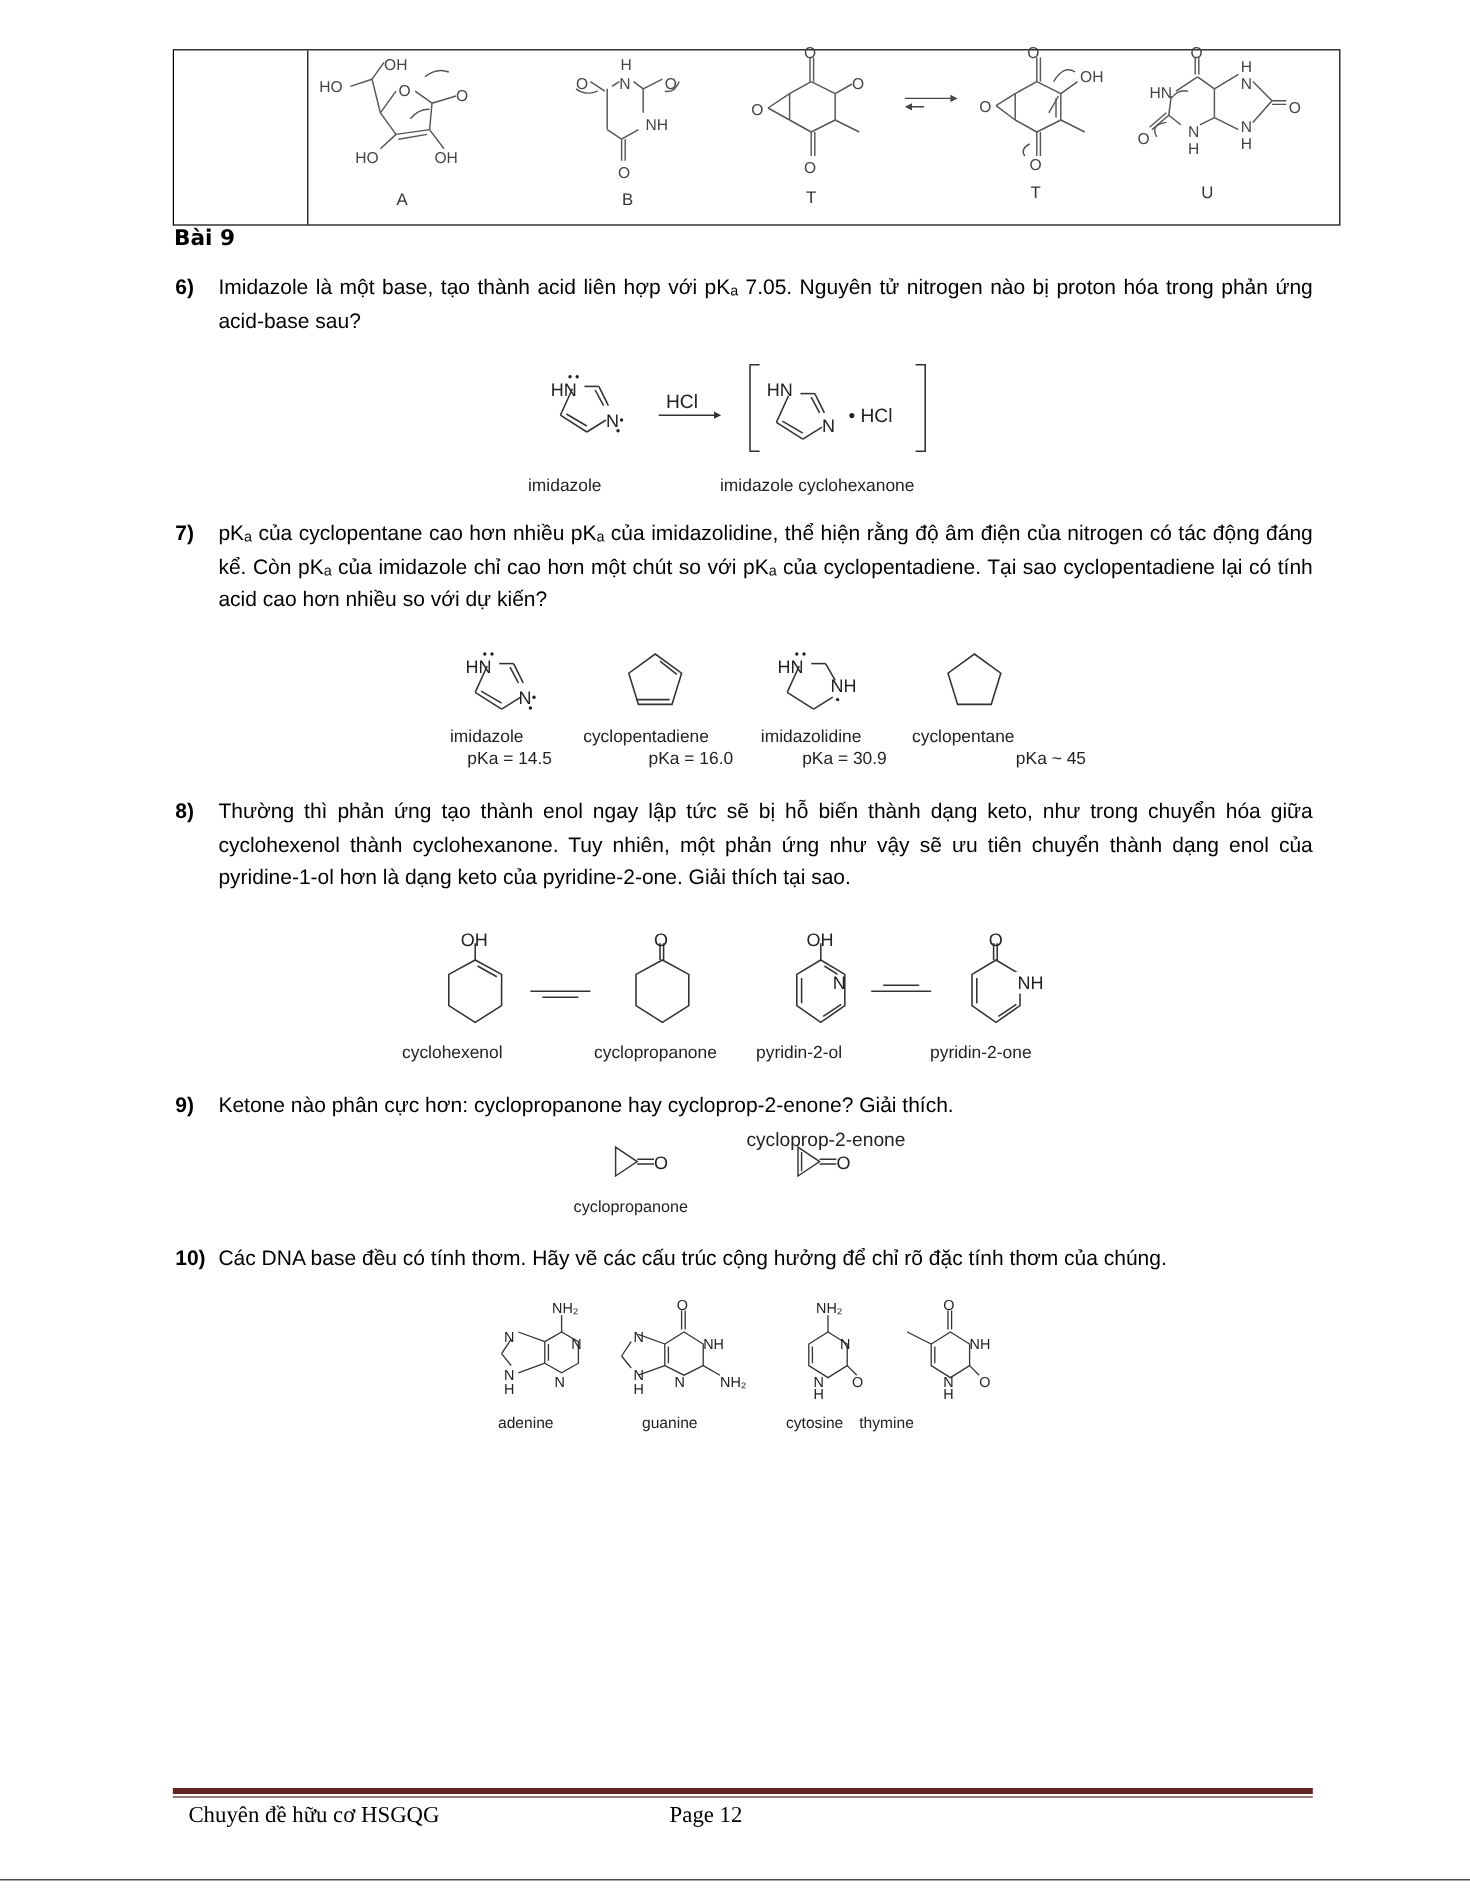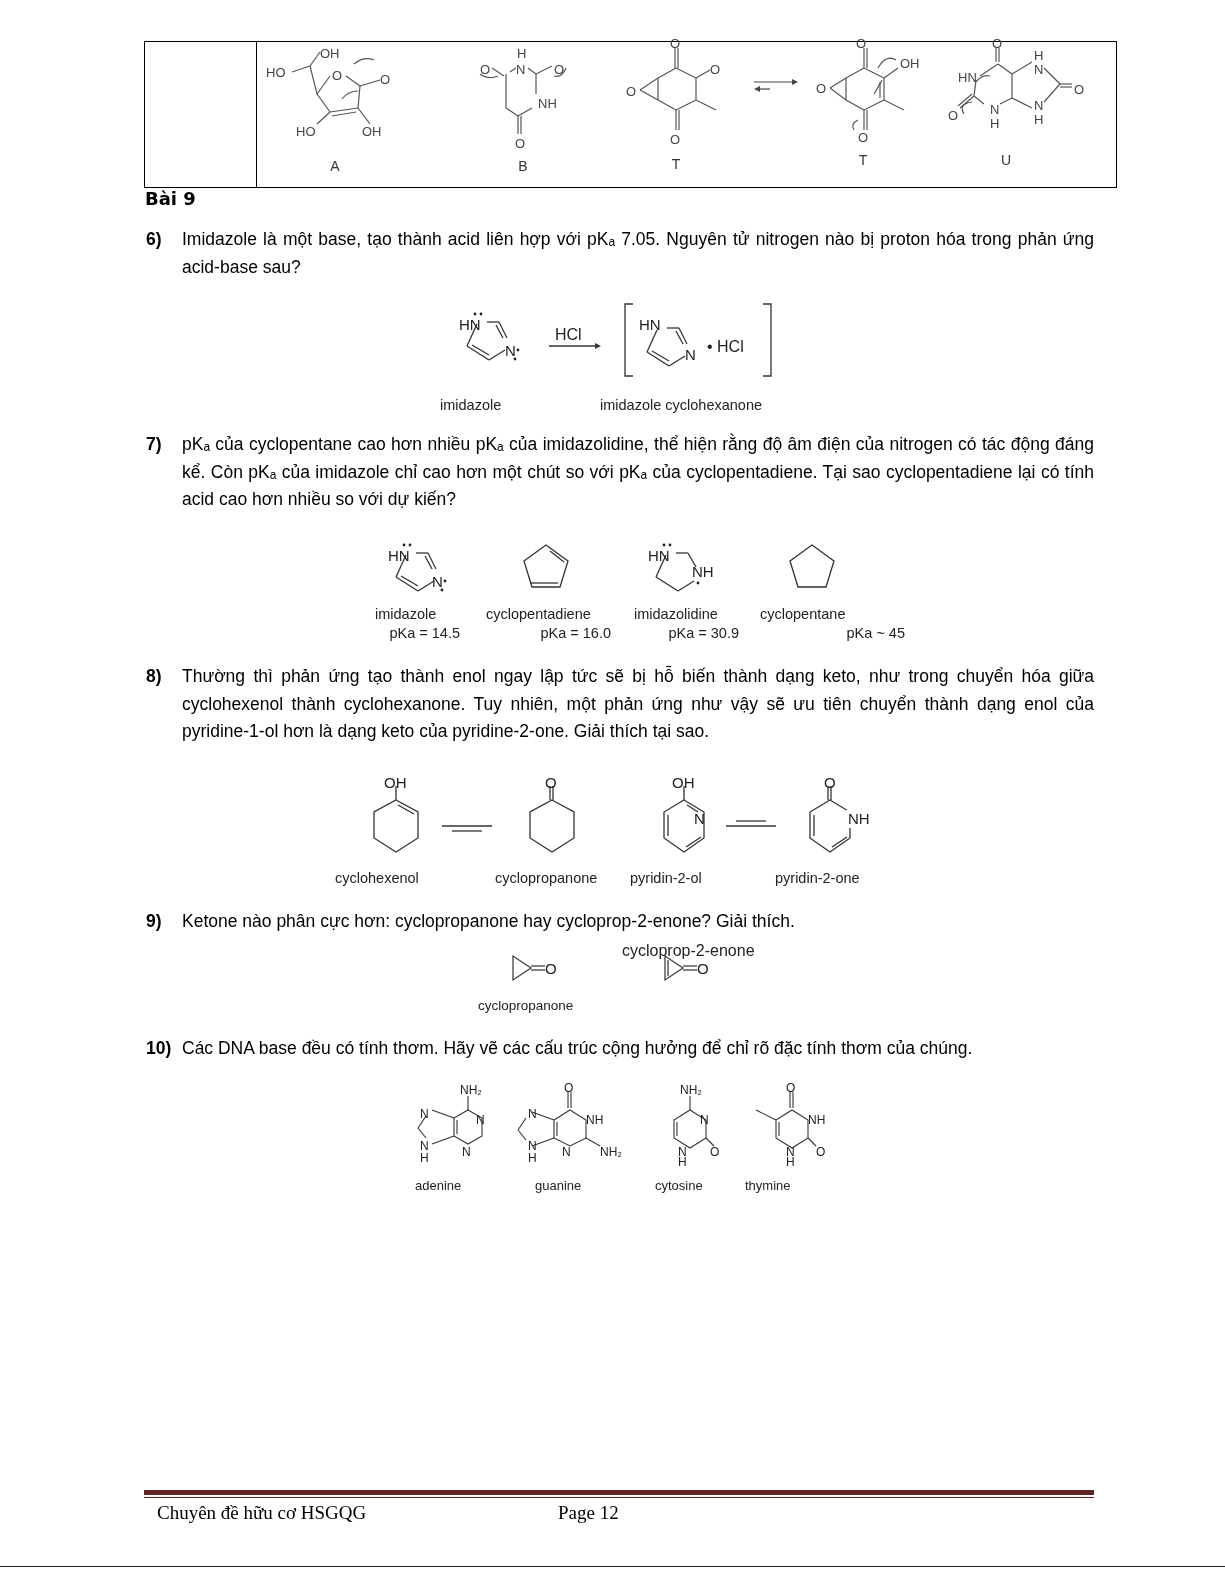--- a/index.html
+++ b/index.html
@@ -394,19 +394,19 @@
     <text x="376" y="12">O</text>
     <text x="398" y="44">NH</text>
     <text x="376" y="76">N</text>
       <text x="376" y="86">H</text>
     <text x="406" y="76">O</text>
   </g>
 </svg>
 <div class="fig-label" style="left:415px;top:1178px;width:70px;font-size:13px">adenine</div>
 <div class="fig-label" style="left:535px;top:1178px;width:70px;font-size:13px">guanine</div>
 <div class="fig-label" style="left:655px;top:1178px;width:70px;font-size:13px">cytosine</div>
-<div class="fig-label" style="left:745px;top:1178px;width:70px;font-size:13px">thymine</div>
+<div class="fig-label" style="left:716px;top:1178px;width:70px;font-size:13px">thymine</div>
 
 <div class="footer-bar1"></div>
 <div class="footer-bar2"></div>
 <div class="footer-text" style="left:145px">Chuyên đề hữu cơ HSGQG</div>
 <div class="footer-text" style="left:546px">Page 12</div>
 <div class="bottom-line"></div>
 
 </body></html>

